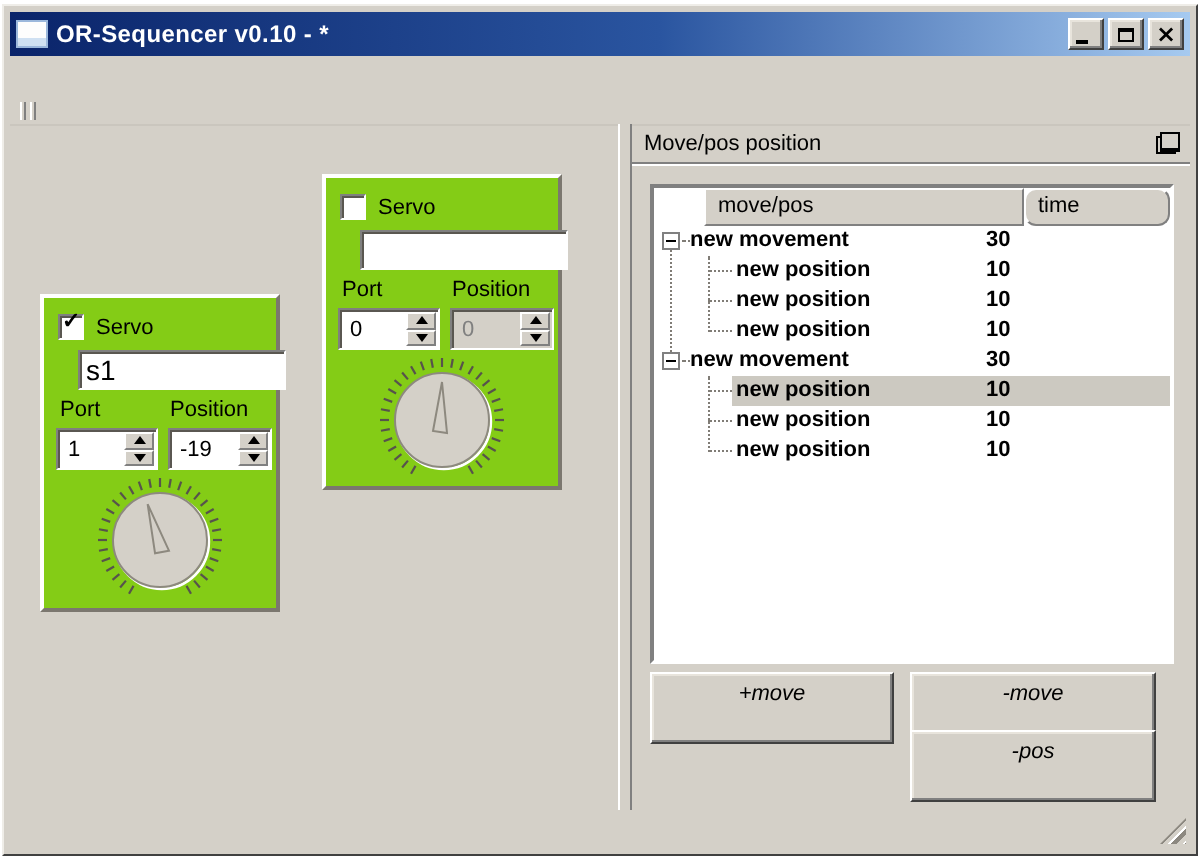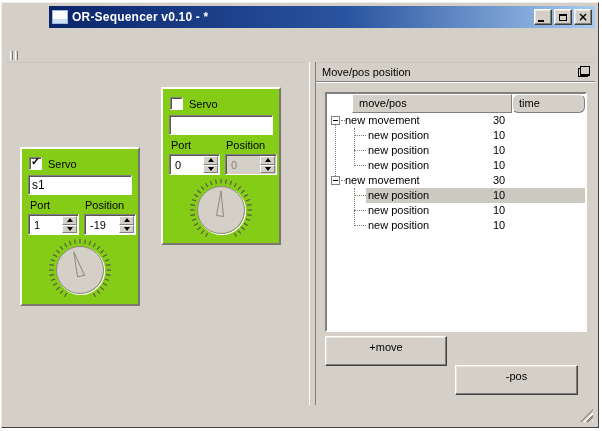--- a/index.html
+++ b/index.html
@@ -5,21 +5,21 @@
   html,body{margin:0;padding:0;}
   .screen{position:relative;width:602px;height:431px;background:#ffffff;
     font-family:"Liberation Sans",sans-serif;font-size:11px;color:#000;overflow:hidden;}
   .win{position:absolute;left:1px;top:2px;width:598px;height:426px;background:#d4d0c8;
     border-top:1px solid #efede8;border-left:1px solid #efede8;
     border-right:1px solid #404040;border-bottom:1px solid #404040;box-sizing:border-box;}
 
   
   .titlebar{position:absolute;left:3px;top:3px;right:3px;height:22px;
     background:linear-gradient(90deg,#0a246a 0%,#2a55a0 55%,#a6caf0 100%);
-    display:flex;align-items:center;padding:0 3px;box-sizing:border-box;margin-left:44px;}
+    display:flex;align-items:center;padding:0 3px;box-sizing:border-box;}
   .appicon{width:14px;height:12px;background:#fdfdfd;border:1px solid #9cb8dc;
     box-shadow:inset 0 -4px 0 #cfe0f2;margin-right:4px;flex:0 0 auto;}
   .title-text{color:#fff;font-weight:bold;font-size:12px;letter-spacing:.2px;
     white-space:nowrap;flex:1 1 auto;}
   .winbtns{display:flex;gap:2px;flex:0 0 auto;}
   .wbtn{width:16px;height:14px;background:#d4d0c8;border:1px solid;
     border-color:#ffffff #404040 #404040 #ffffff;box-shadow:inset -1px -1px 0 #808080,inset 1px 1px 0 #e8e4dc;
     position:relative;display:flex;align-items:center;justify-content:center;}
   .glyph-min{position:absolute;left:3px;bottom:2px;width:6px;height:2px;background:#000;}
   .glyph-max{width:8px;height:7px;border:1px solid #000;border-top-width:2px;box-sizing:border-box;}
@@ -37,23 +37,23 @@
   .content{position:absolute;left:3px;top:59px;right:3px;bottom:22px;}
 
   
   .servo-panel{position:absolute;width:120px;background:#84cc16;border:2px solid;
     border-color:#ffffff #7b776f #7b776f #ffffff;box-sizing:border-box;}
   .cb-row{position:absolute;left:7px;top:8px;display:flex;align-items:center;gap:6px;}
   .cb{width:13px;height:13px;background:#fff;border:1px solid;border-color:#808080 #fff #fff #808080;
     box-shadow:inset 1px 1px 0 #5a5751;box-sizing:border-box;position:relative;}
   .cb .check{display:none;position:absolute;left:1px;top:-3px;font-size:11px;font-weight:bold;line-height:13px;}
   .cb.checked .check{display:block;}
-  .tf{position:absolute;left:6px;top:26px;width:104px;height:20px;background:#fff;
+  .tf{position:absolute;left:17px;top:26px;width:104px;height:20px;background:#fff;
     border:1px solid;border-color:#808080 #fff #fff #808080;box-shadow:inset 1px 1px 0 #5a5751;
-    box-sizing:border-box;font-family:"Liberation Sans",sans-serif;font-size:12px;padding:0 3px;outline:none;}
+    box-sizing:border-box;font-family:"Liberation Sans",sans-serif;font-size:14px;padding:0 3px;outline:none;}
   .lbl-port{position:absolute;left:8px;top:50px;}
   .lbl-pos{position:absolute;left:63px;top:50px;}
   .spin{position:absolute;top:65px;height:21px;background:#fff;border:1px solid;
     border-color:#808080 #fff #fff #808080;box-shadow:inset 1px 1px 0 #5a5751;box-sizing:border-box;}
   .spin-port{left:6px;width:51px;}
   .spin-position{left:62px;width:52px;}
   .sfield{position:absolute;left:2px;top:2px;right:17px;bottom:2px;background:#fff;
     padding:2px 0 0 3px;}
   .sbtns{position:absolute;right:1px;top:1px;width:15px;bottom:1px;display:flex;flex-direction:column;}
   .sbtn{flex:1;background:#d4d0c8;border:1px solid;border-color:#fff #808080 #808080 #fff;
@@ -77,33 +77,33 @@
   .fl-b{position:absolute;right:1px;top:1px;width:8px;height:7px;border:1px solid #000;border-bottom-width:2px;background:#d4d0c8;}
 
   .tree{position:absolute;left:9px;top:30px;width:262px;height:240px;background:#fff;
     border:2px solid;border-color:#808080 #fff #fff #808080;box-sizing:border-box;}
   .tree-head{position:absolute;left:0;top:0;right:0;height:19px;display:flex;}
   .hcell{background:#d4d0c8;border:1px solid;border-color:#fff #808080 #808080 #fff;
     box-sizing:border-box;padding:2px 0 0 6px;overflow:hidden;}
   .hcell.c1{width:160px;flex:0 0 auto;margin-left:25px;}
   .hcell.c2{flex:1 1 auto;border-radius:6px;}
   .tree-body{position:absolute;left:0;top:19px;right:0;bottom:0;overflow:hidden;}
-  .trow{position:absolute;left:0;width:258px;height:15px;line-height:15px;}
+  .trow{position:absolute;left:0;width:258px;height:15px;line-height:15px;font-weight:bold;}
   .trow .sel{position:absolute;left:39px;right:0;top:0;bottom:0;background:#ccc9c1;}
   .tlabel{position:absolute;top:0;}
   .ttime{position:absolute;left:166px;top:0;}
   .texp{position:absolute;left:4px;top:3px;width:9px;height:9px;background:#fff;
     border:1px solid #808080;box-sizing:border-box;}
   .texp i{position:absolute;left:1px;right:1px;top:3px;height:1px;background:#000;}
   .tvline{position:absolute;width:1px;border-left:1px dotted #807c76;}
   .tstub{position:absolute;height:1px;border-top:1px dotted #807c76;}
 
-  .dockbtn{position:absolute;height:30px;background:#d4d0c8;border:1px solid;
+  .dockbtn{position:absolute;height:36px;background:#d4d0c8;border:1px solid;
     border-color:#ffffff #404040 #404040 #ffffff;box-shadow:inset -1px -1px 0 #808080,inset 1px 1px 0 #e8e4dc;
-    box-sizing:border-box;text-align:center;line-height:21px;}
+    box-sizing:border-box;text-align:center;line-height:21px;font-style:italic;}
   .b-pmove{left:9px;top:274px;width:122px;}
   .b-mmove{left:139px;top:274px;width:123px;}
   .b-ppos{left:9px;top:303px;width:122px;}
   .b-mpos{left:139px;top:303px;width:123px;}
 
   
   .statusbar{position:absolute;left:3px;right:3px;bottom:3px;height:19px;}
   .grip{position:absolute;right:2px;bottom:2px;width:13px;height:13px;
     background:repeating-linear-gradient(135deg,#d4d0c8 0 2px,#ffffff 2px 3px,#8c8880 3px 5px);
     clip-path:polygon(100% 0,100% 100%,0 100%);}
@@ -346,20 +346,21 @@
               </div>
               <div class="trow" style="top: 105px;">
                 <div class="tstub" style="left: 27px; width: 12px; top: 7px;"></div>
                 <span class="tlabel" style="left: 41px;">new position</span>
                 <span class="ttime">10</span>
               </div>
             </div>
         </div>
 
         <div class="dockbtn b-pmove">+move</div>
+        <div class="dockbtn b-mmove">-move</div>
         <div class="dockbtn b-mpos">-pos</div>
       </div>
     </div>
 
     <div class="statusbar">
       <div class="grip"></div>
     </div>
 
   </div>
 </div>

